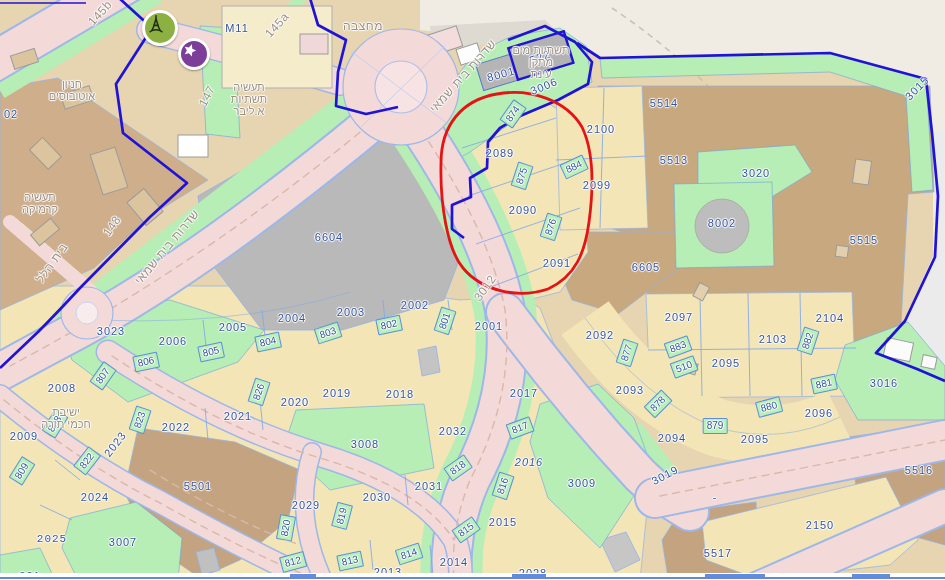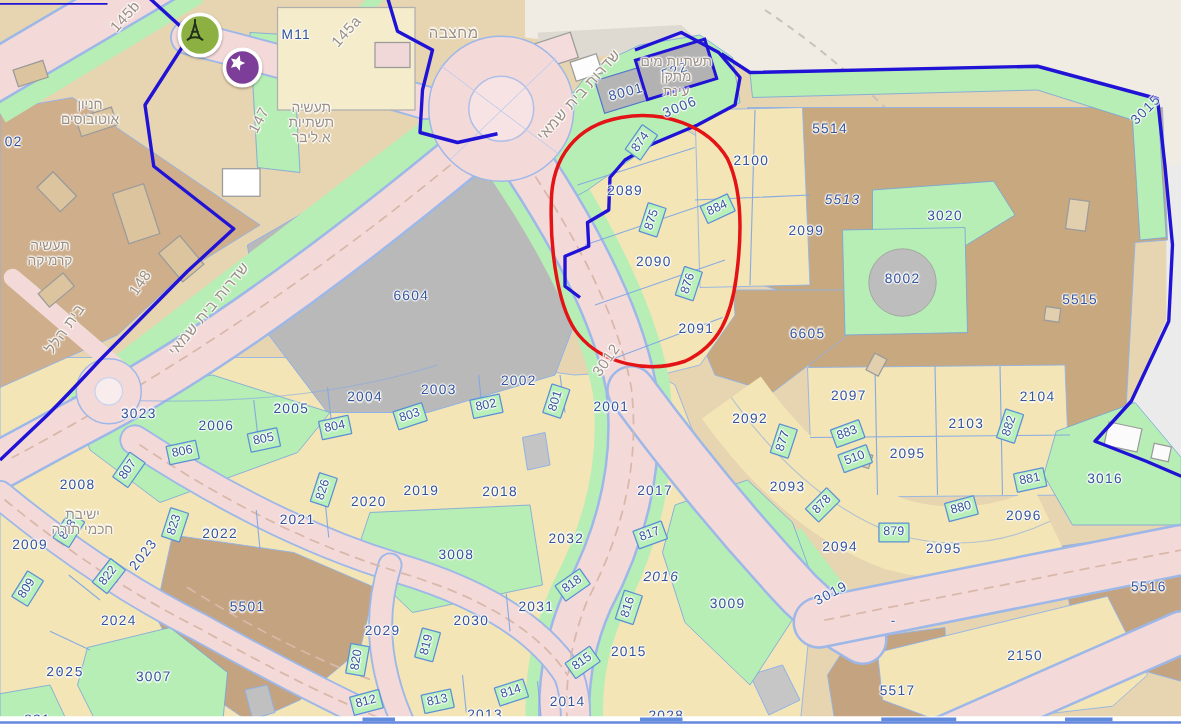--- a/index.html
+++ b/index.html
@@ -198,23 +198,23 @@
 <div id="labels">
       <span class="lbl" style="left: 11px; top: 114px; --r: 0deg;">02</span>
       <span class="lbl" style="left: 237px; top: 28px; --r: 0deg;">M11</span>
       <span class="lbl" style="left: 501px; top: 74px; --r: -15deg;">8001</span>
       <span class="lbl" style="left: 540px; top: 57px; --r: -20deg;">522</span>
       <span class="lbl" style="left: 544px; top: 86px; --r: -22deg;">3006</span>
       <span class="lbl" style="left: 500px; top: 153px; --r: 0deg;">2089</span>
       <span class="lbl" style="left: 523px; top: 210px; --r: 0deg;">2090</span>
       <span class="lbl" style="left: 557px; top: 263px; --r: 0deg;">2091</span>
       <span class="lbl" style="left: 601px; top: 129px; --r: 0deg;">2100</span>
-      <span class="lbl" style="left: 597px; top: 185px; margin-left: 48px; --r: 0deg;">2099</span>
+      <span class="lbl" style="left: 597px; top: 185px; --r: 0deg;">2099</span>
       <span class="lbl" style="left: 664px; top: 103px; --r: 0deg;">5514</span>
-      <span class="lbl" style="left: 674px; top: 160px; font-style: italic; --r: 0deg;">5513</span>
+      <span class="lbl" style="left: 674px; top: 160px; --r: 0deg;">5513</span>
       <span class="lbl" style="left: 756px; top: 173px; --r: 0deg;">3020</span>
       <span class="lbl" style="left: 722px; top: 223px; --r: 0deg;">8002</span>
       <span class="lbl" style="left: 864px; top: 240px; --r: 0deg;">5515</span>
       <span class="lbl" style="left: 917px; top: 88px; --r: -45deg;">3015</span>
       <span class="lbl" style="left: 646px; top: 267px; --r: 0deg;">6605</span>
       <span class="lbl" style="left: 329px; top: 237px; --r: 0deg;">6604</span>
       <span class="lbl" style="left: 111px; top: 331px; --r: 0deg;">3023</span>
       <span class="lbl" style="left: 173px; top: 341px; --r: 0deg;">2006</span>
       <span class="lbl" style="left: 233px; top: 327px; --r: 0deg;">2005</span>
       <span class="lbl" style="left: 292px; top: 318px; --r: 0deg;">2004</span>

